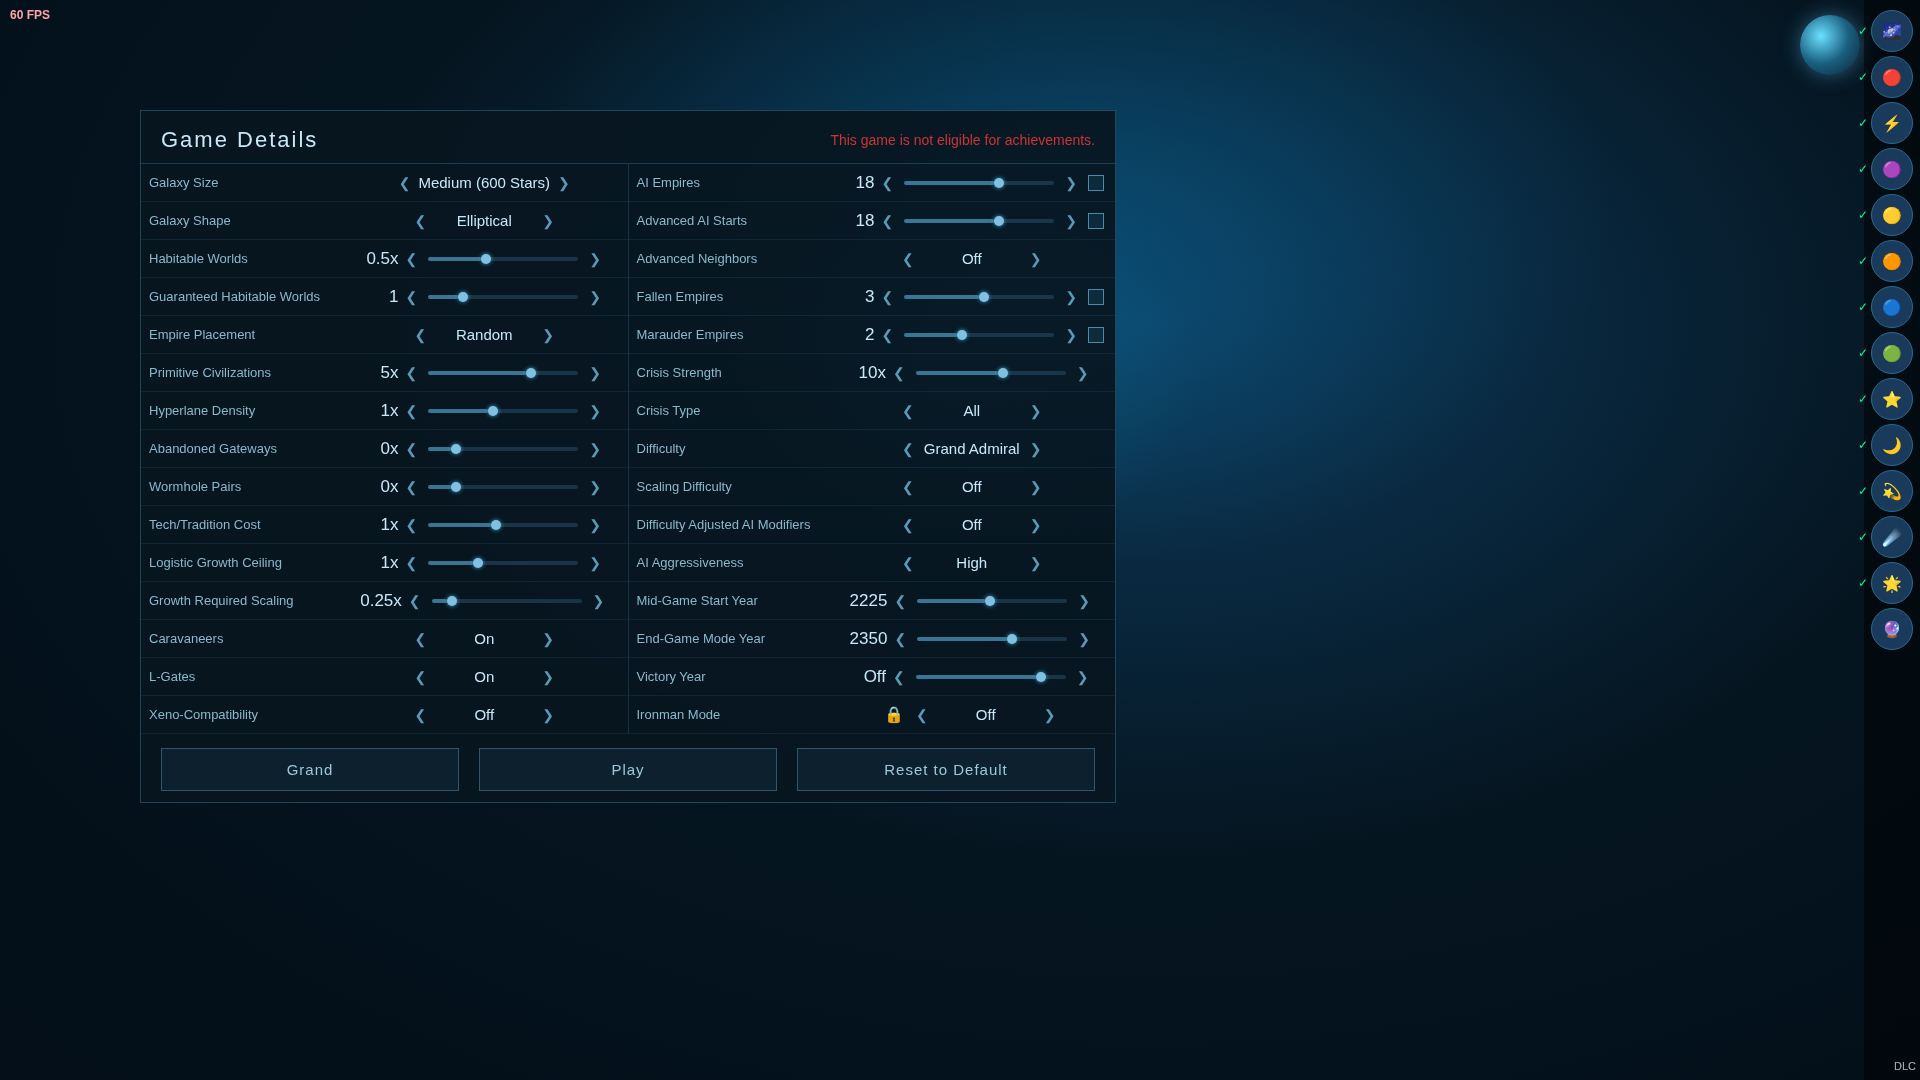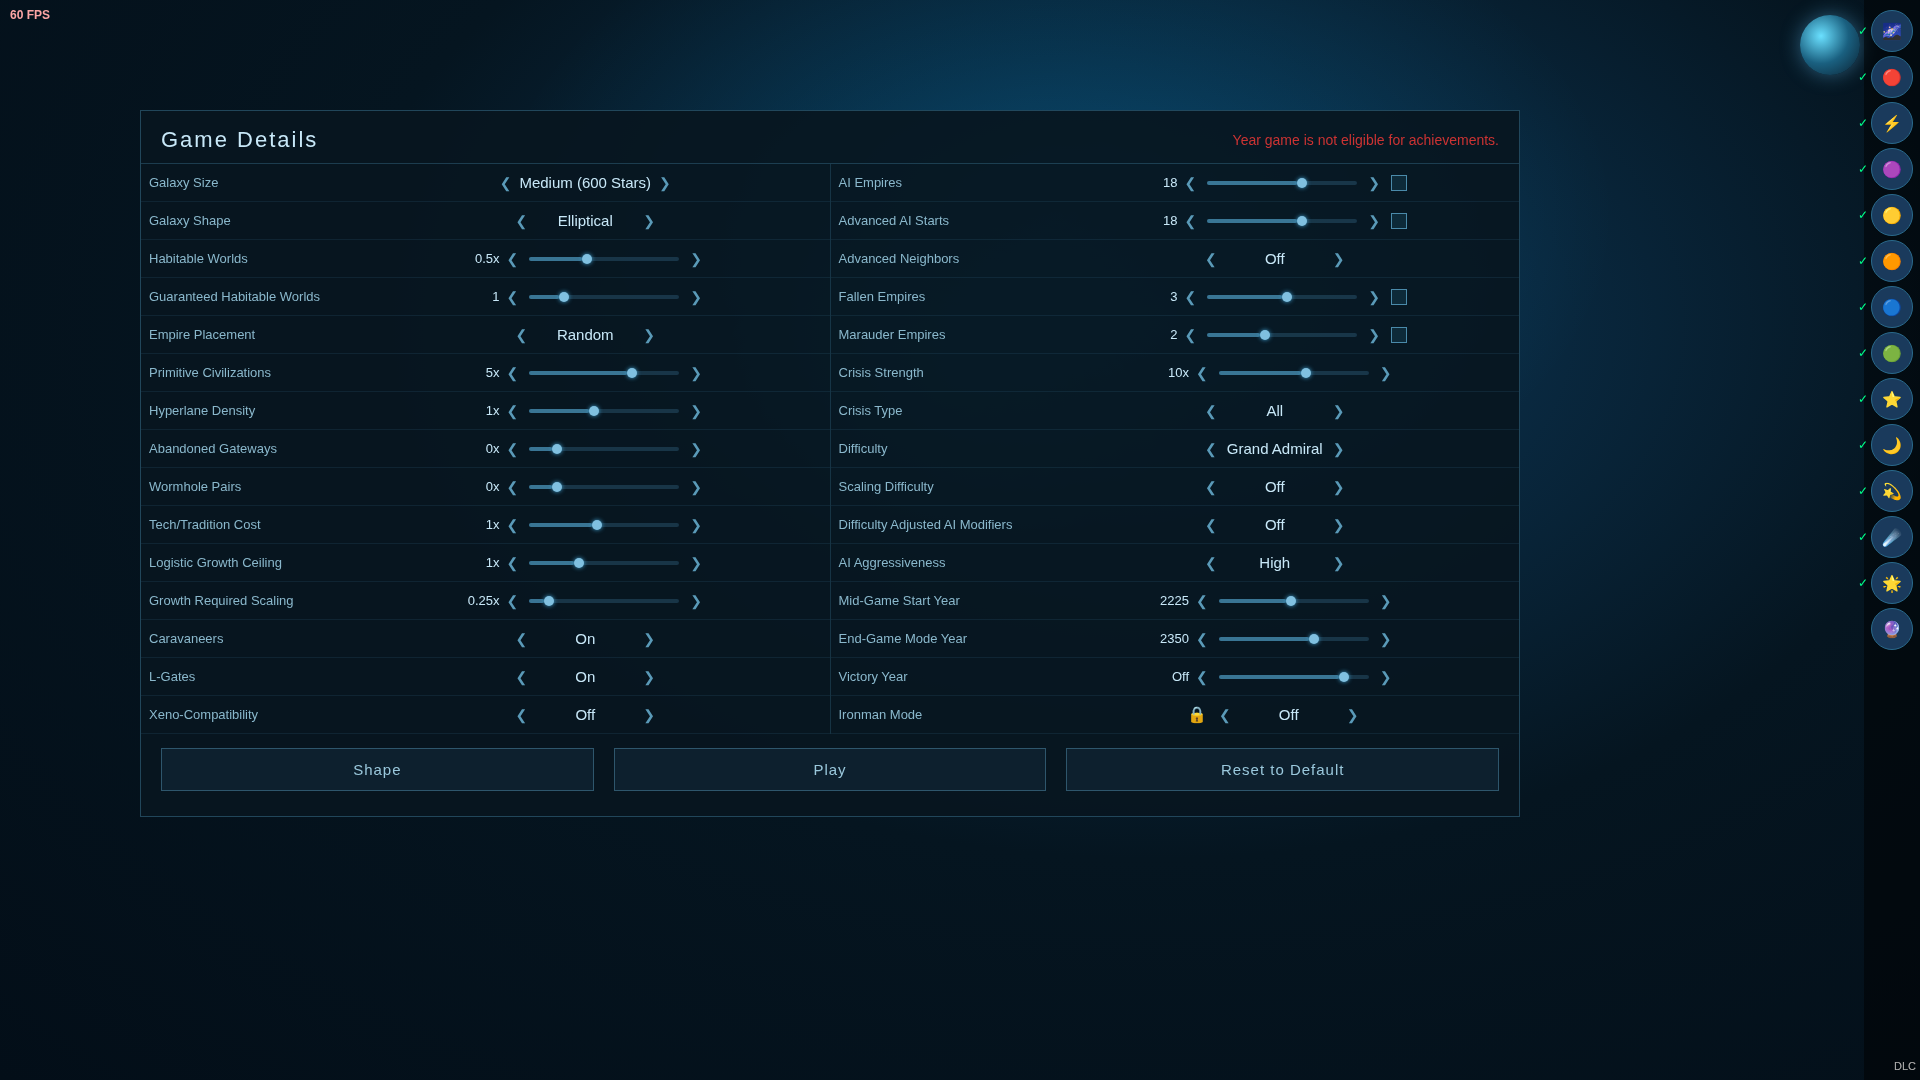--- a/index.html
+++ b/index.html
@@ -76,25 +76,25 @@
       width: 60px; height: 60px;
       border-radius: 50%;
       background: radial-gradient(circle at 35% 35%, #6ae0ff, #1a6080 50%, #0a2030 100%);
       box-shadow: 0 0 20px rgba(100,200,255,0.4);
       z-index: 5;
     }
     .main-panel {
       position: absolute;
       left: 140px;
       top: 110px;
-      width: 1380px;
+      width: 976px;
       background: rgba(8, 22, 32, 0.92);
       border: 1px solid rgba(60, 120, 150, 0.5);
       z-index: 3;
-      padding-bottom: 15px;
+      padding-bottom: 1px;
     }
     .panel-header {
       padding: 16px 20px 10px;
       border-bottom: 1px solid rgba(60,120,150,0.4);
       display: flex;
       justify-content: space-between;
       align-items: center;
     }
     .panel-title {
       color: #c8e8f8;
@@ -164,21 +164,21 @@
       box-shadow: 0 0 4px #40a0d0;
     }
     .checkbox-sq {
       width: 16px; height: 16px;
       border: 1px solid #4a8aaa;
       background: rgba(20,60,80,0.5);
       margin-left: 4px;
     }
     .value-num {
       color: #c8e8f8;
-      font-size: 13px;
+      font-size: 17px;
       min-width: 35px;
       text-align: right;
     }
     .slider-wrap {
       display: flex;
       align-items: center;
       gap: 3px;
     }
     .footer-buttons {
       display: flex;
@@ -233,21 +233,21 @@
     <div class="avatar active">🌙</div>
     <div class="avatar active">💫</div>
     <div class="avatar active">☄️</div>
     <div class="avatar active">🌟</div>
     <div class="avatar">🔮</div>
   </div>
 
 <div class="main-panel">
   <div class="panel-header">
     <span class="panel-title">Game Details</span>
-    <span class="achievement-warning">Year game is not eligible for achievements.</span>
+    <span class="achievement-warning">This game is not eligible for achievements.</span>
   </div>
 
   <div class="two-col">
 
     <div class="col-half">
 
       <div class="setting-row">
         <span class="setting-label">Galaxy Size</span>
         <div class="setting-control">
           <button class="arrow-btn">❮</button>
@@ -593,21 +593,21 @@
           <button class="arrow-btn">❮</button>
           <span class="setting-value">Off</span>
           <button class="arrow-btn">❯</button>
         </div>
       </div>
 
     </div>
   </div>
 
   <div class="footer-buttons">
-    <button class="footer-btn">Shape</button>
+    <button class="footer-btn">Grand</button>
     <button class="footer-btn">Play</button>
     <button class="footer-btn">Reset to Default</button>
   </div>
 </div>
 
 <div class="dlc-label">DLC</div>
 
 <div style="position: absolute; bottom: 8px; right: 4px; color: rgb(170, 170, 170); font-size: 11px; z-index: 6;">DLC</div>
 
 </body></html>

